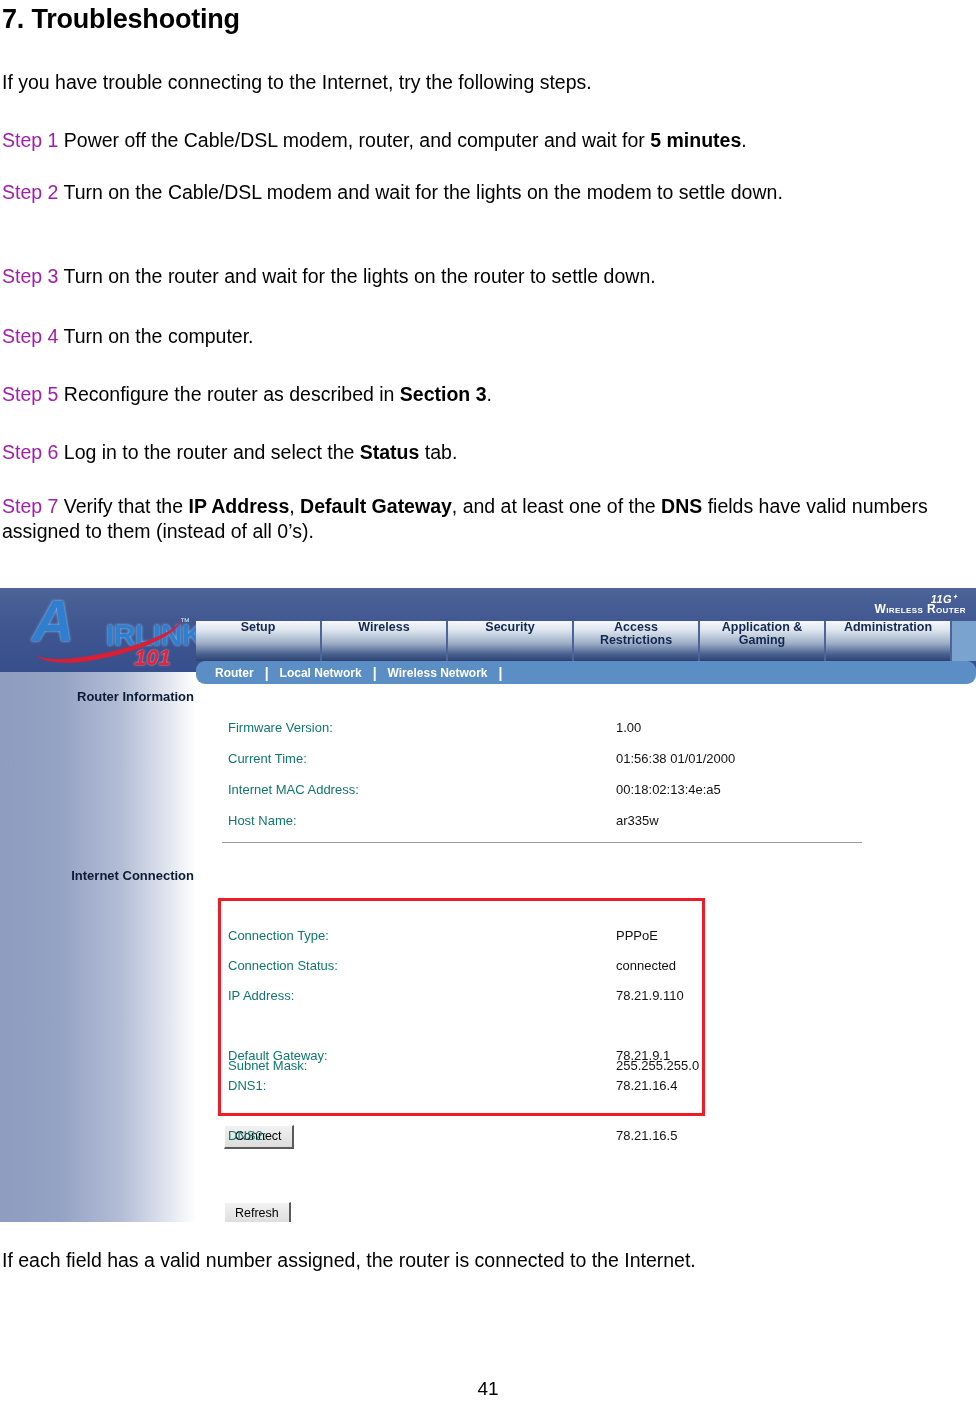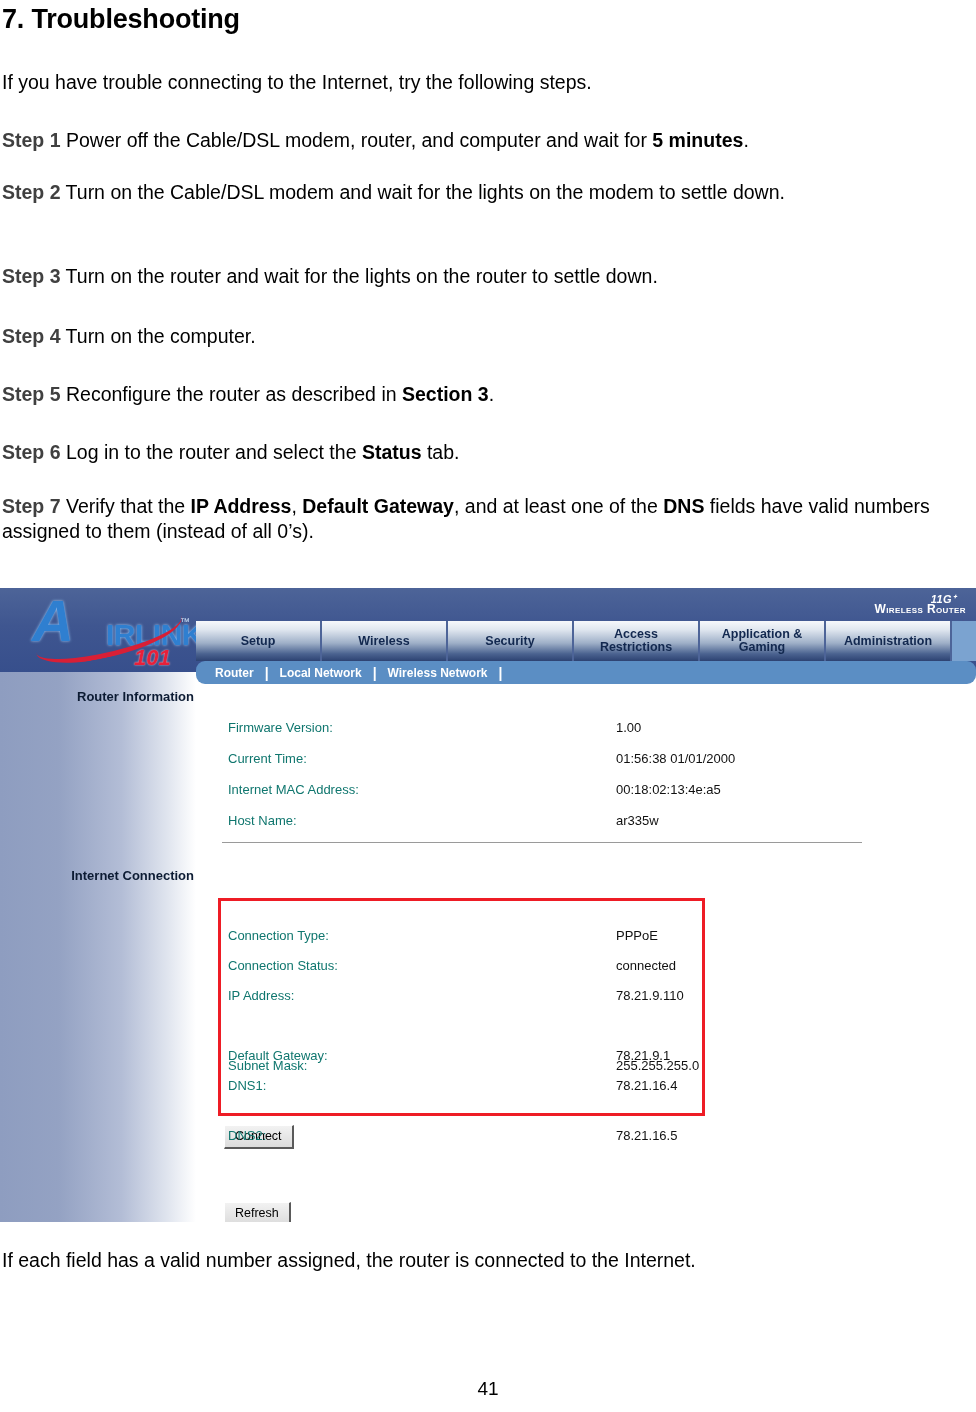--- a/index.html
+++ b/index.html
@@ -38,21 +38,21 @@
   .p-intro   { position: absolute; left: 0; top: 70px;  width: 970px; }
   .p-step1   { position: absolute; left: 0; top: 128px; width: 970px; }
   .p-step2   { position: absolute; left: 0; top: 180px; width: 960px; }
   .p-step3   { position: absolute; left: 0; top: 264px; width: 970px; }
   .p-step4   { position: absolute; left: 0; top: 324px; width: 970px; }
   .p-step5   { position: absolute; left: 0; top: 382px; width: 970px; }
   .p-step6   { position: absolute; left: 0; top: 440px; width: 970px; }
   .p-step7   { position: absolute; left: 0; top: 494px; width: 972px; }
   .p-closing { position: absolute; left: 0; top: 1248px; width: 970px; }
 
-  .step-label { color: #404040; font-weight: bold; }
+  .step-label { color: #a21caf; font-weight: normal; }
   .b { font-weight: bold; }
 
   .page-number {
     position: absolute;
     left: 0;
     top: 1378px;
     width: 976px;
     text-align: center;
     font-size: 19px;
   }
@@ -176,21 +176,20 @@
   
   .tabs {
     position: absolute;
     left: 196px; top: 33px;
     height: 40px;
     display: flex;
   }
   .tab {
     height: 40px;
     display: flex;
-    align-items: center;
     justify-content: center;
     text-align: center;
     font-size: 12.5px;
     font-weight: bold;
     color: #12284f;
     line-height: 13px;
     background: linear-gradient(180deg, #f6f8fb 0%, #dfe6ef 22%, #9fb0c8 55%, #4b6390 82%, #2d4272 100%);
     border-right: 2px solid #4d6498;
     padding: 0 6px;
   }

